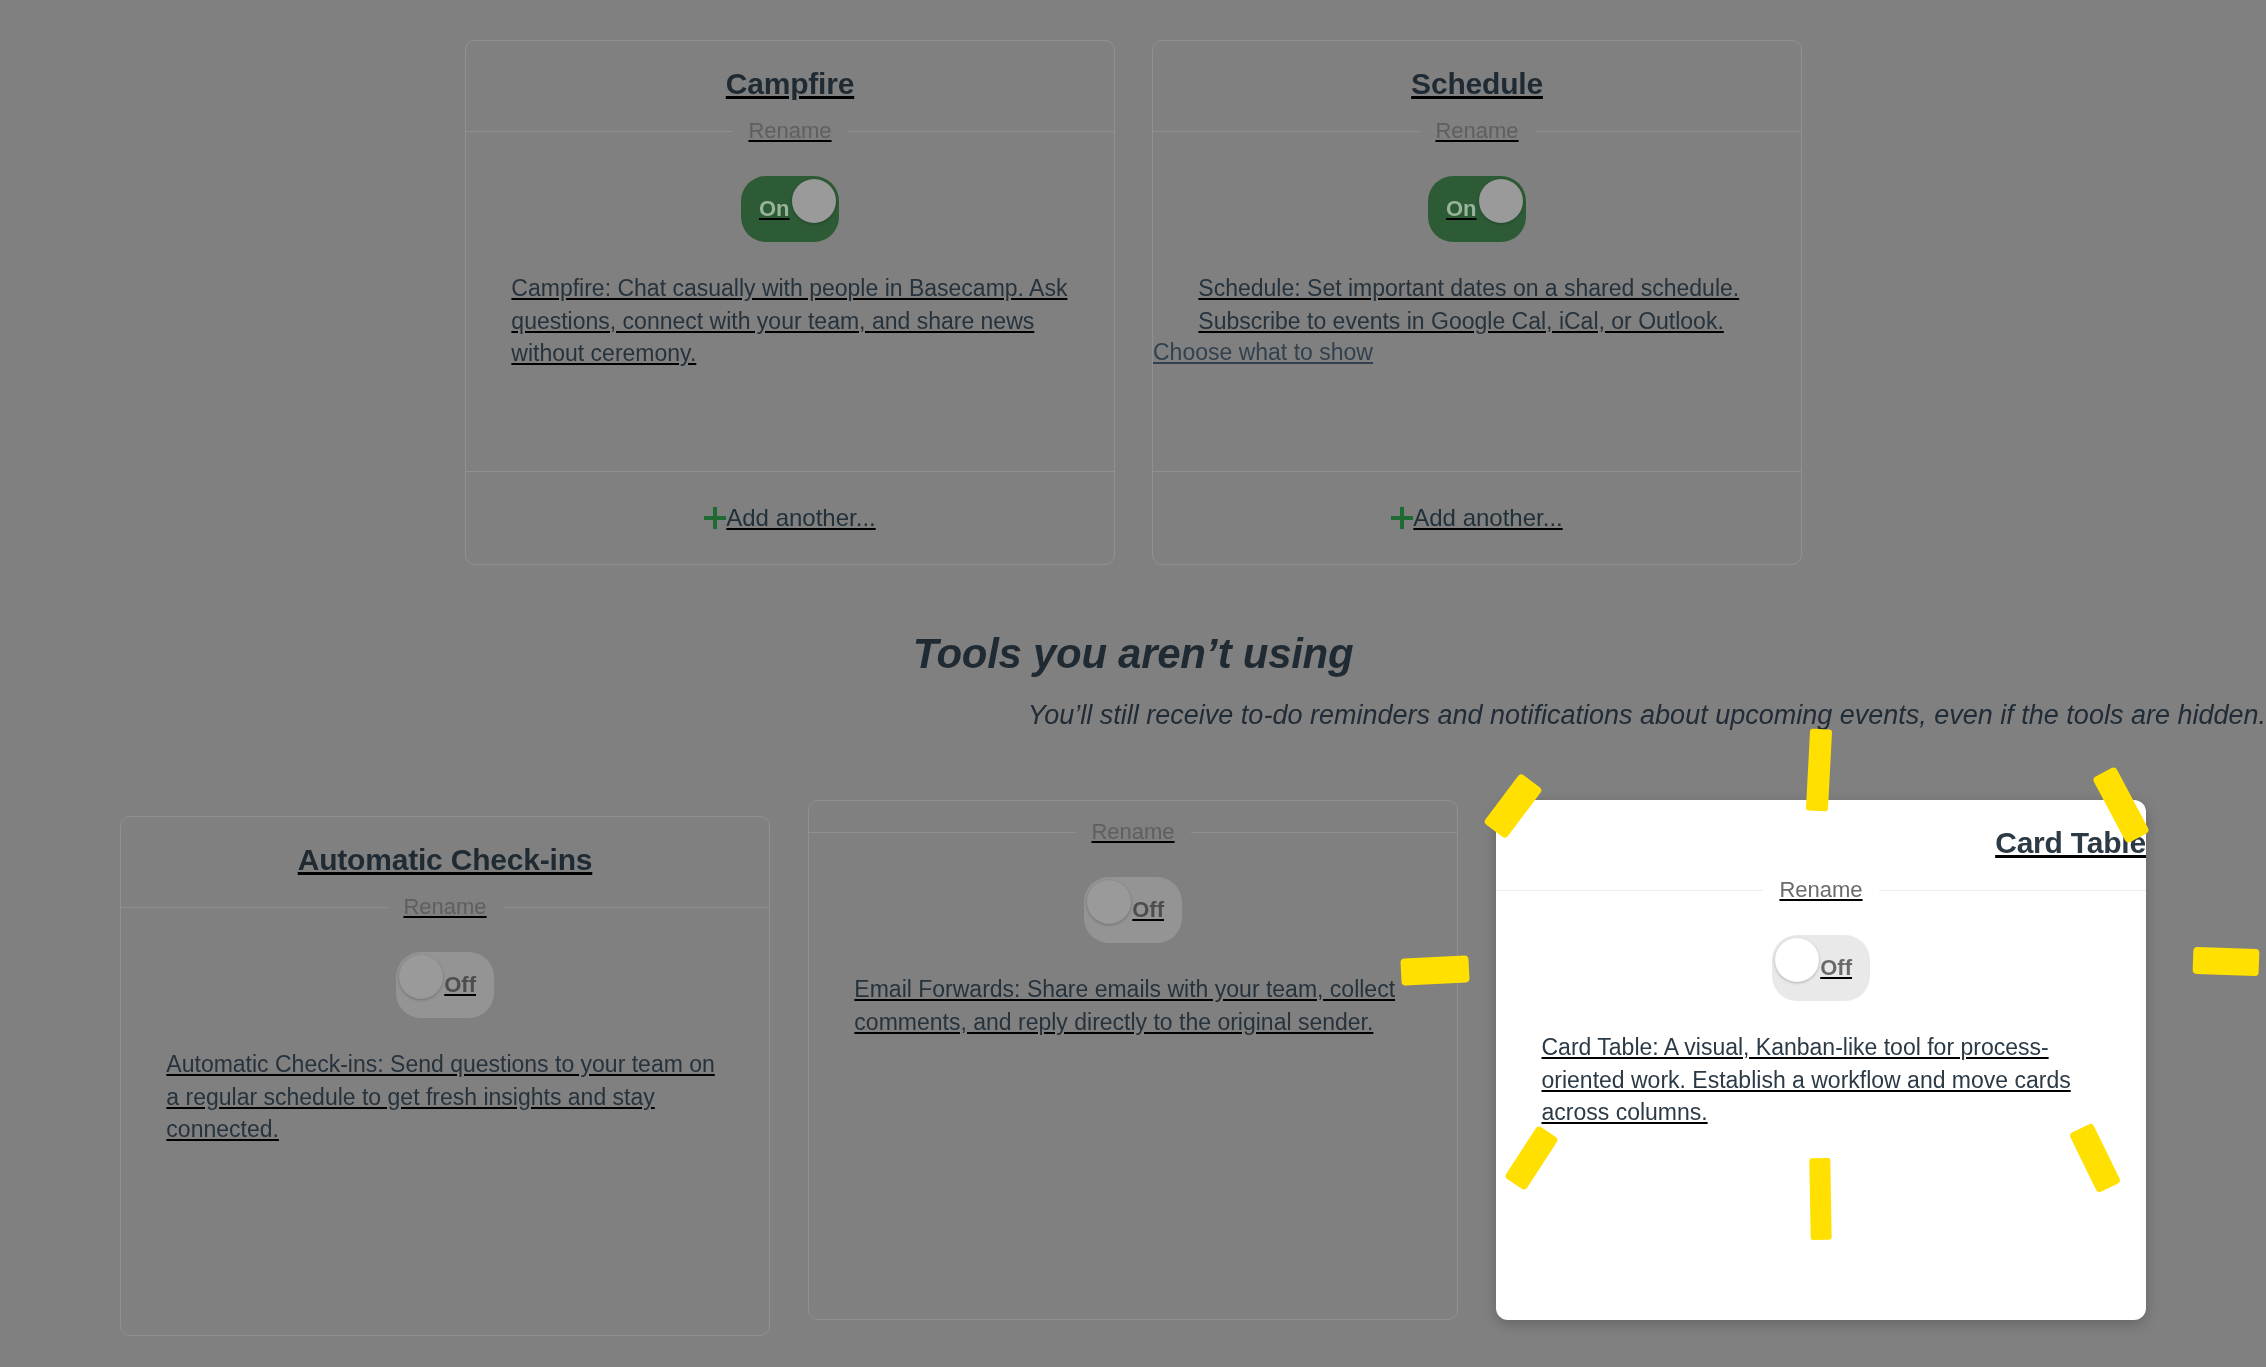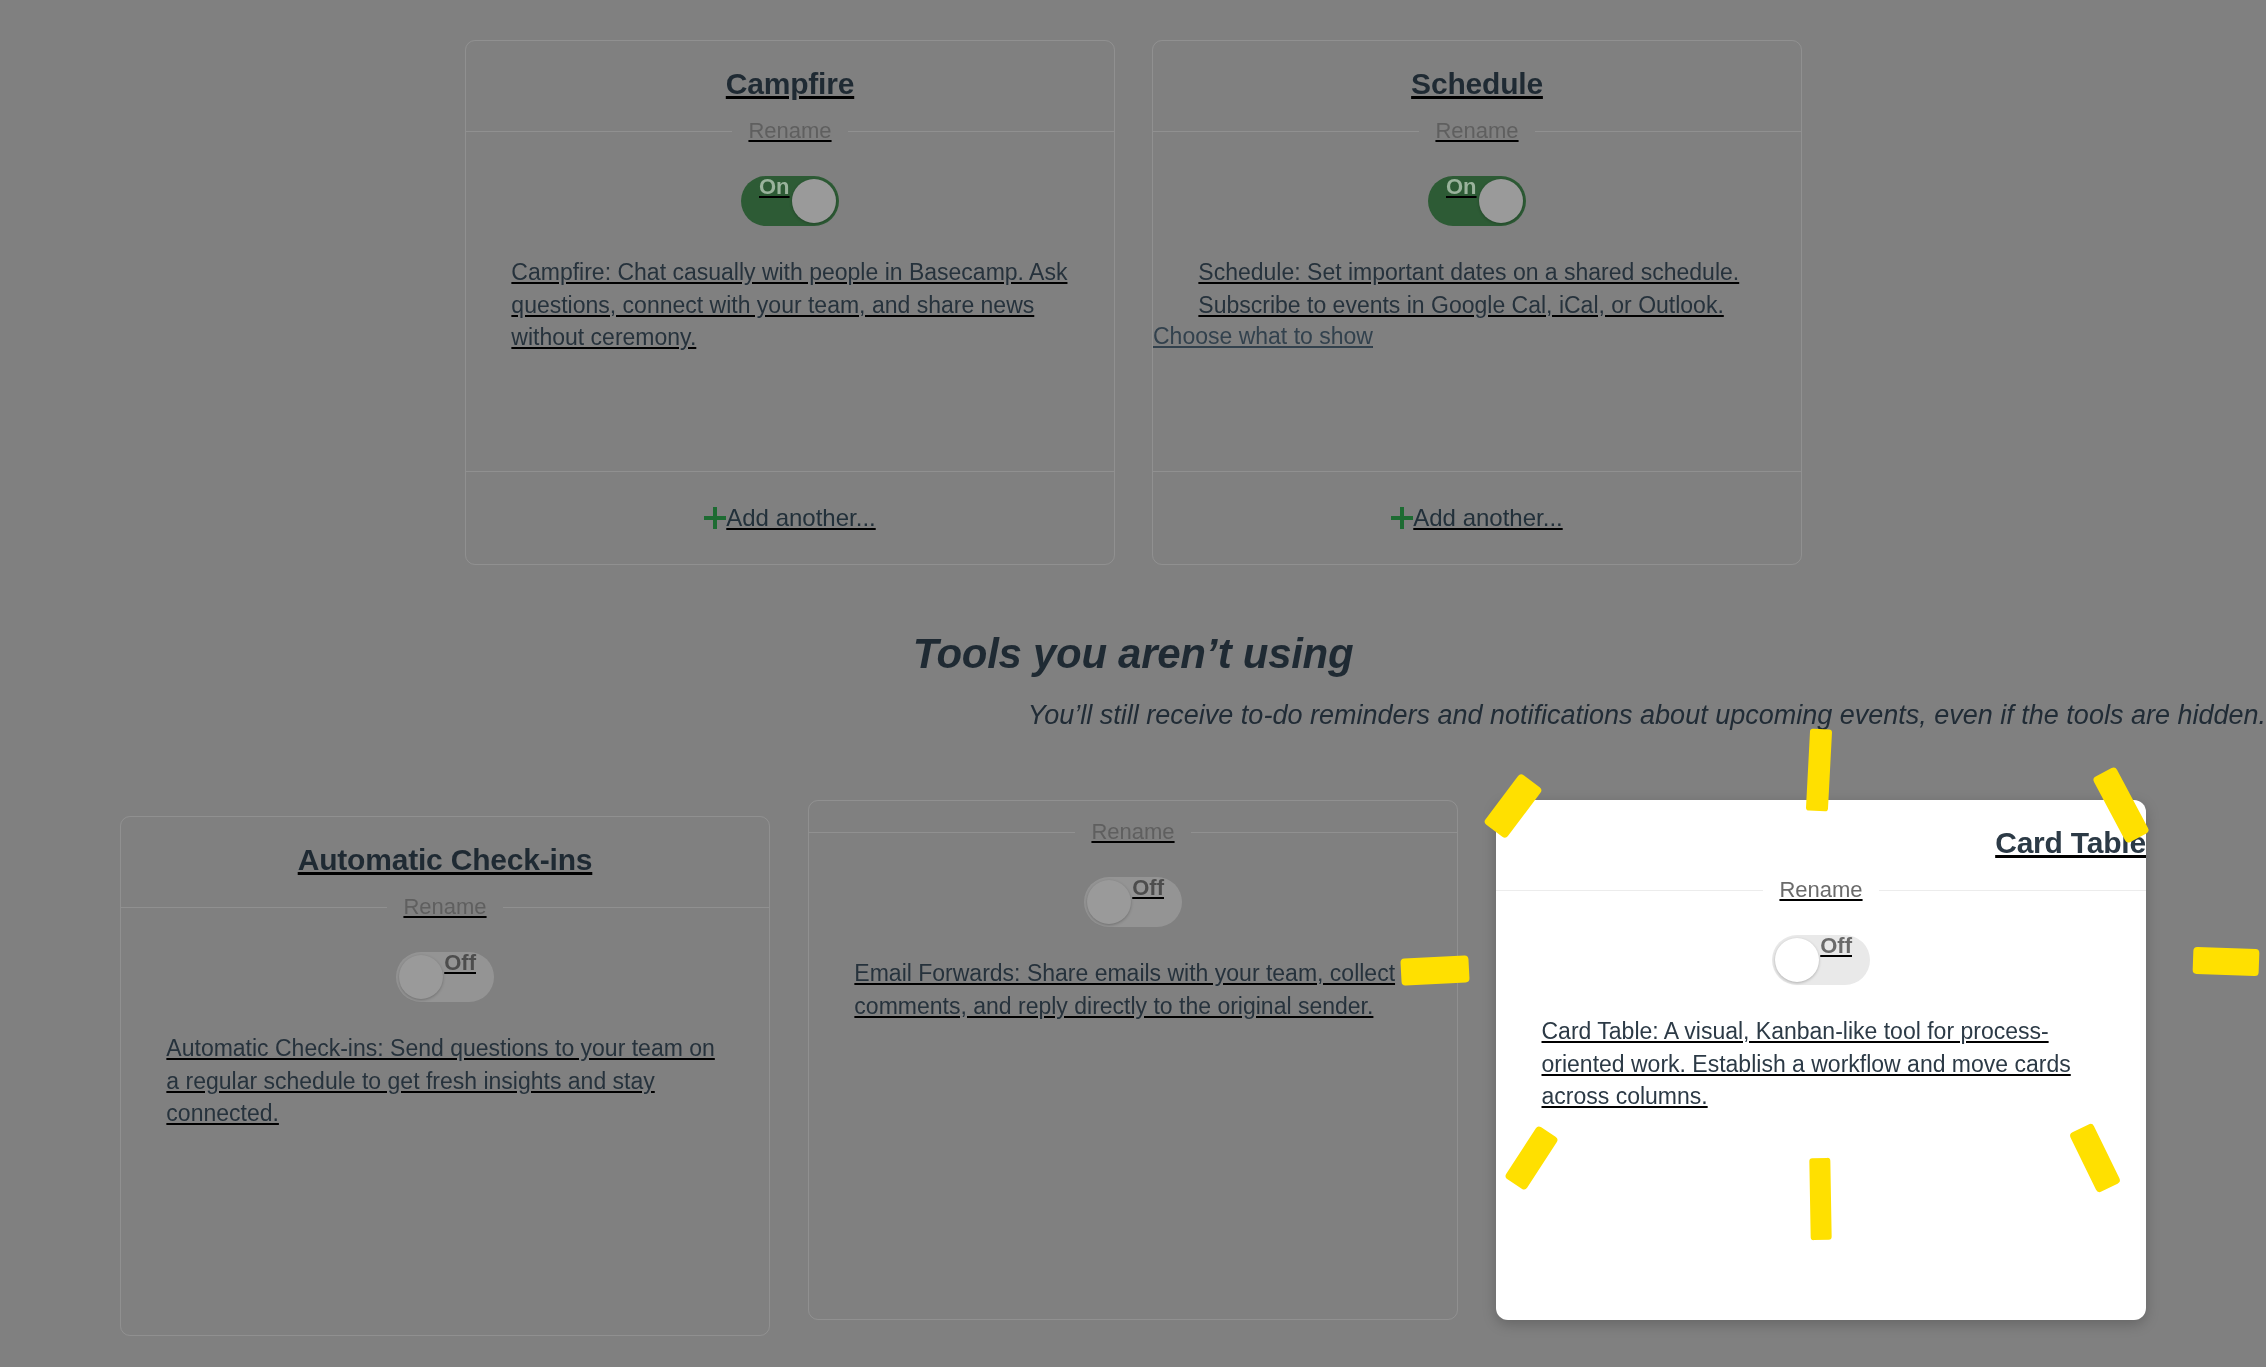--- a/index.html
+++ b/index.html
@@ -80,23 +80,24 @@
 
   
   .toggle-wrap {
     display: flex;
     justify-content: center;
     margin-top: 28px;
   }
   .toggle {
     position: relative;
     width: 98px;
-    height: 50px;
+    height: 66px;
     border-radius: 25px;
     display: flex;
+    align-items: center;
     cursor: pointer;
   }
   .toggle.on {
     background: #2d5b35;
     justify-content: flex-start;
   }
   .toggle.off {
     background: rgba(255,255,255,0.16);
     justify-content: flex-end;
   }

